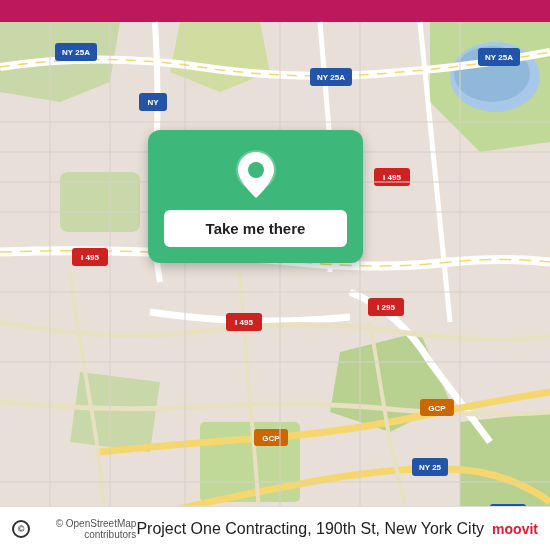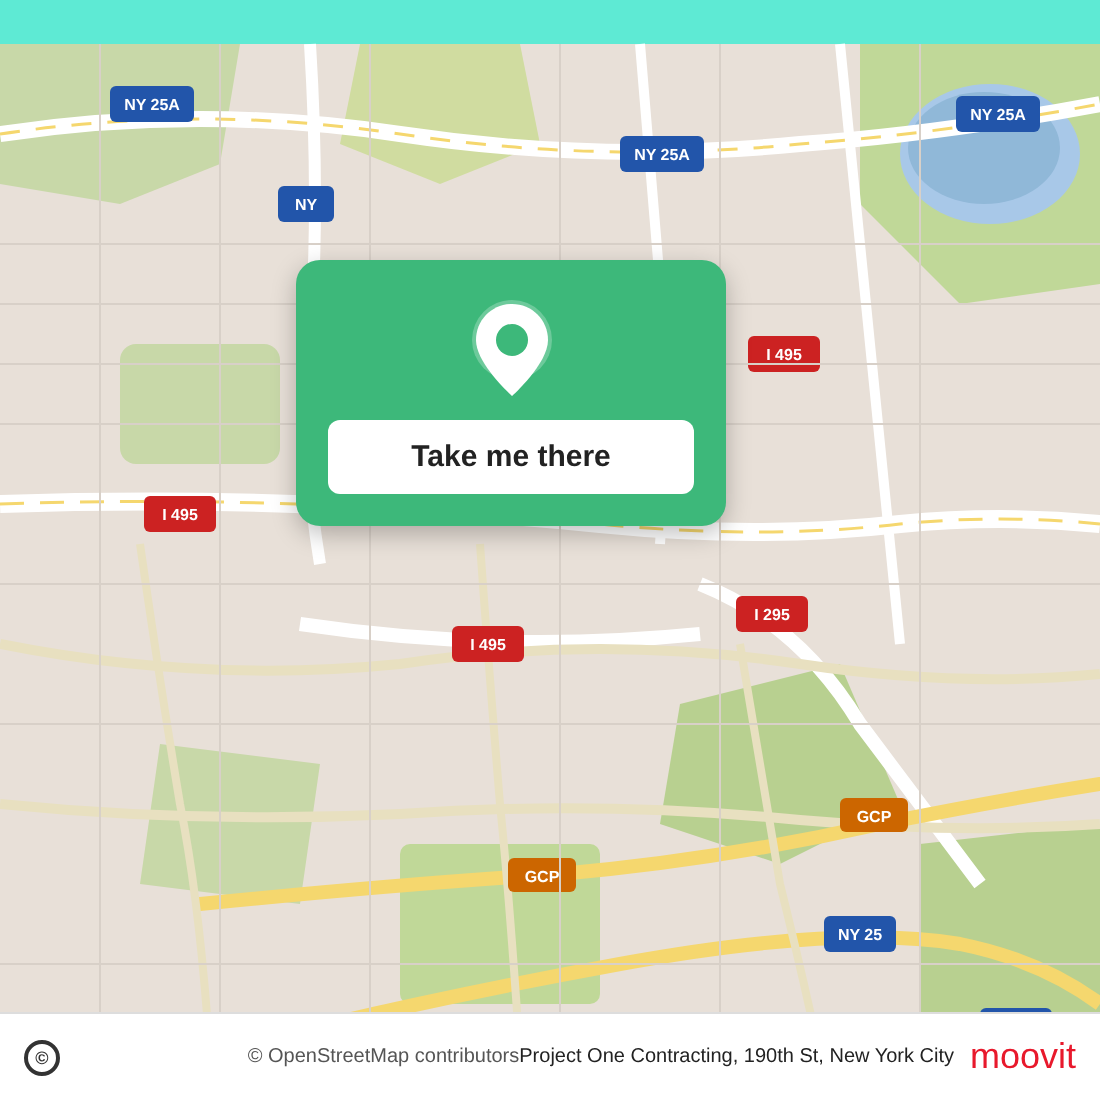--- a/index.html
+++ b/index.html
@@ -9,21 +9,21 @@
       height: 550px;
       overflow: hidden;
       font-family: Arial, sans-serif;
       position: relative;
     }
 
     #map-container {
       width: 550px;
       height: 550px;
       position: relative;
-      background-color: #5eead4;
+      background-color: #be185d;
       overflow: hidden;
     }
 
     
     #map-svg {
       position: absolute;
       top: 0; left: 0;
       width: 100%; height: 100%;
     }
 
@@ -62,29 +62,29 @@
     }
 
     #attribution-text {
       font-size: 10px;
       color: #555;
       flex: 1;
       text-align: right;
     }
 
     #location-label {
-      font-size: 10px;
+      font-size: 16px;
       color: #222;
       font-weight: 500;
       text-align: center;
     }
 
     #moovit-logo {
-      font-size: 18px;
-      font-weight: normal;
+      font-size: 14px;
+      font-weight: bold;
       color: #e8192c;
       margin-left: 8px;
     }
 
     
     #action-card {
       position: absolute;
       top: 130px;
       left: 148px;
       width: 215px;

